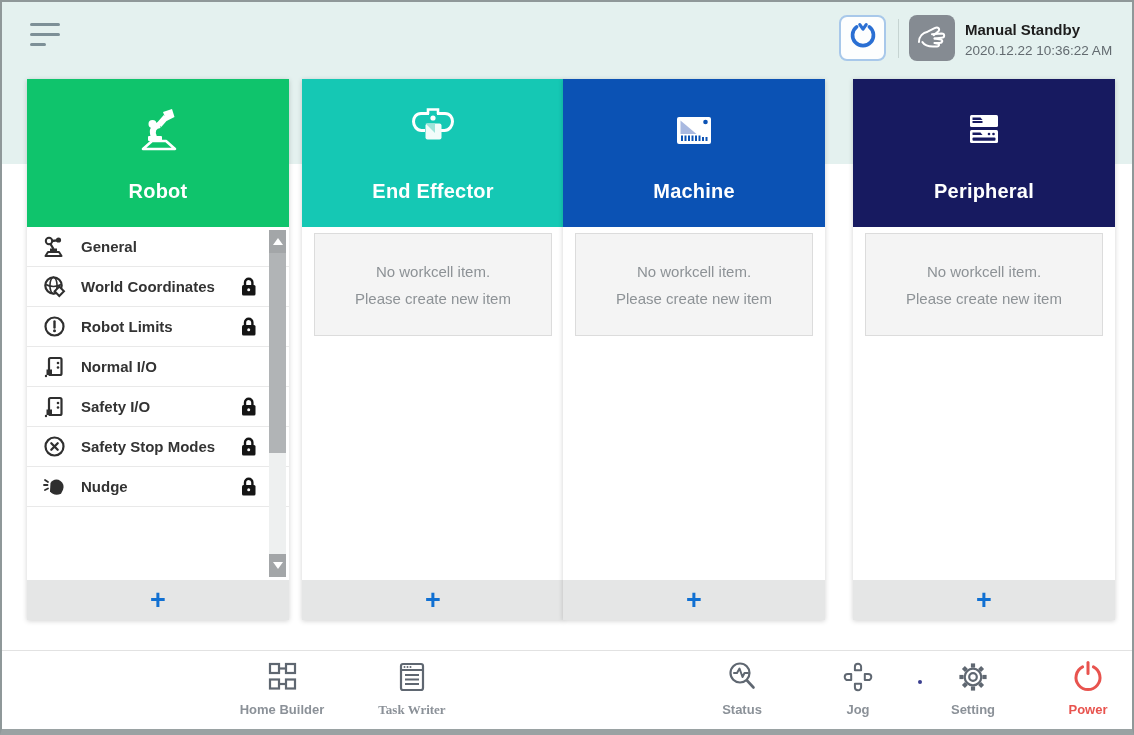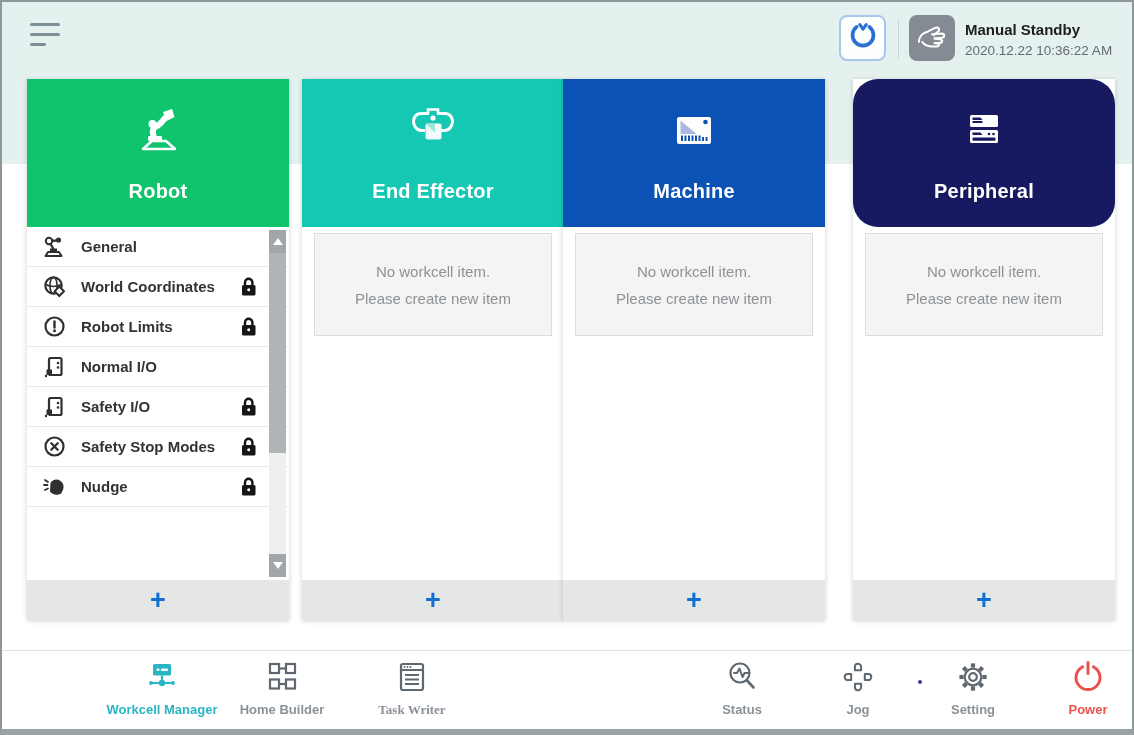--- a/index.html
+++ b/index.html
@@ -24,21 +24,21 @@
   .status-text .time { font-size:13.5px; color:#636b70; }
 
   
   .col { position:absolute; top:77px; width:262px; height:541px; background:#fff;
          box-shadow:0 1px 5px rgba(0,0,0,.18); }
   .col-robot { left:25px; } .col-ee { left:300px; } .col-machine { left:561px; } .col-periph { left:851px; }
   .col-header { height:148px; display:flex; flex-direction:column; align-items:center; justify-content:center; gap:16px; color:#fff; }
   .col-robot   .col-header { background:#0fc46c; }
   .col-ee      .col-header { background:#15c8b4; }
   .col-machine .col-header { background:#0b52b4; }
-  .col-periph  .col-header { background:#171a60;border-radius:25px; }
+  .col-periph  .col-header { background:#171a60; }
   .col-title { font-size:20px; font-weight:700; letter-spacing:.2px;text-align:right; }
   .col-body { position:relative; height:353px; overflow:hidden; background:#fff; }
   .plus-bar { position:absolute; left:0; right:0; bottom:0; height:40px; background:#e5e6e6;
               display:flex; align-items:center; justify-content:center;
               color:#1170d2; font-size:27px; font-weight:700; cursor:pointer; line-height:1; }
 
   
   .menu-row { display:flex; align-items:center; gap:14px; height:40px; padding:0 32px 0 15px;
               border-bottom:1px solid #e9e9e9; cursor:pointer; }
   .menu-row .label { flex:1; font-size:15px; font-weight:700; color:#333; white-space:nowrap; }
@@ -325,34 +325,20 @@
         <div>No workcell item.</div>
         <div>Please create new item</div>
       </div>
     </div>
     <div class="plus-bar">+</div>
   </div>
 
   <div class="bottom-nav">
 
 
-    <div class="nav-item active" style="left:95px; width:130px;">
-      <span>
-        <svg width="40" height="40" viewBox="0 0 40 40">
-          <rect x="11" y="7" width="18" height="11.5" rx="1.5" fill="#2ab5c5"></rect>
-          <rect x="14.5" y="11.5" width="3" height="2.4" rx="1" fill="#fff"></rect>
-          <rect x="19" y="11.5" width="7" height="2.4" rx="1" fill="#fff"></rect>
-          <path d="M20 18.5 V26 M9 26 H31" stroke="#2ab5c5" stroke-width="2.2"></path>
-          <circle cx="20" cy="26" r="3.2" fill="#2ab5c5"></circle>
-          <circle cx="9" cy="26" r="1.9" fill="#2ab5c5"></circle>
-          <circle cx="31" cy="26" r="1.9" fill="#2ab5c5"></circle>
-        </svg>
-      </span>
-      <span class="nav-label">Workcell Manager</span>
-    </div>
 
     <div class="nav-item" style="left:220px; width:120px;">
       <span>
         <svg width="40" height="40" viewBox="0 0 40 40" fill="none" stroke="#5f6771" stroke-width="2.2">
           <rect x="8" y="7" width="9" height="9"></rect>
           <rect x="24" y="7" width="9" height="9"></rect>
           <path d="M17 11.5 H24"></path>
           <rect x="8" y="22.5" width="9" height="9"></rect>
           <rect x="24" y="22.5" width="9" height="9"></rect>
           <path d="M17 27 H24"></path>

